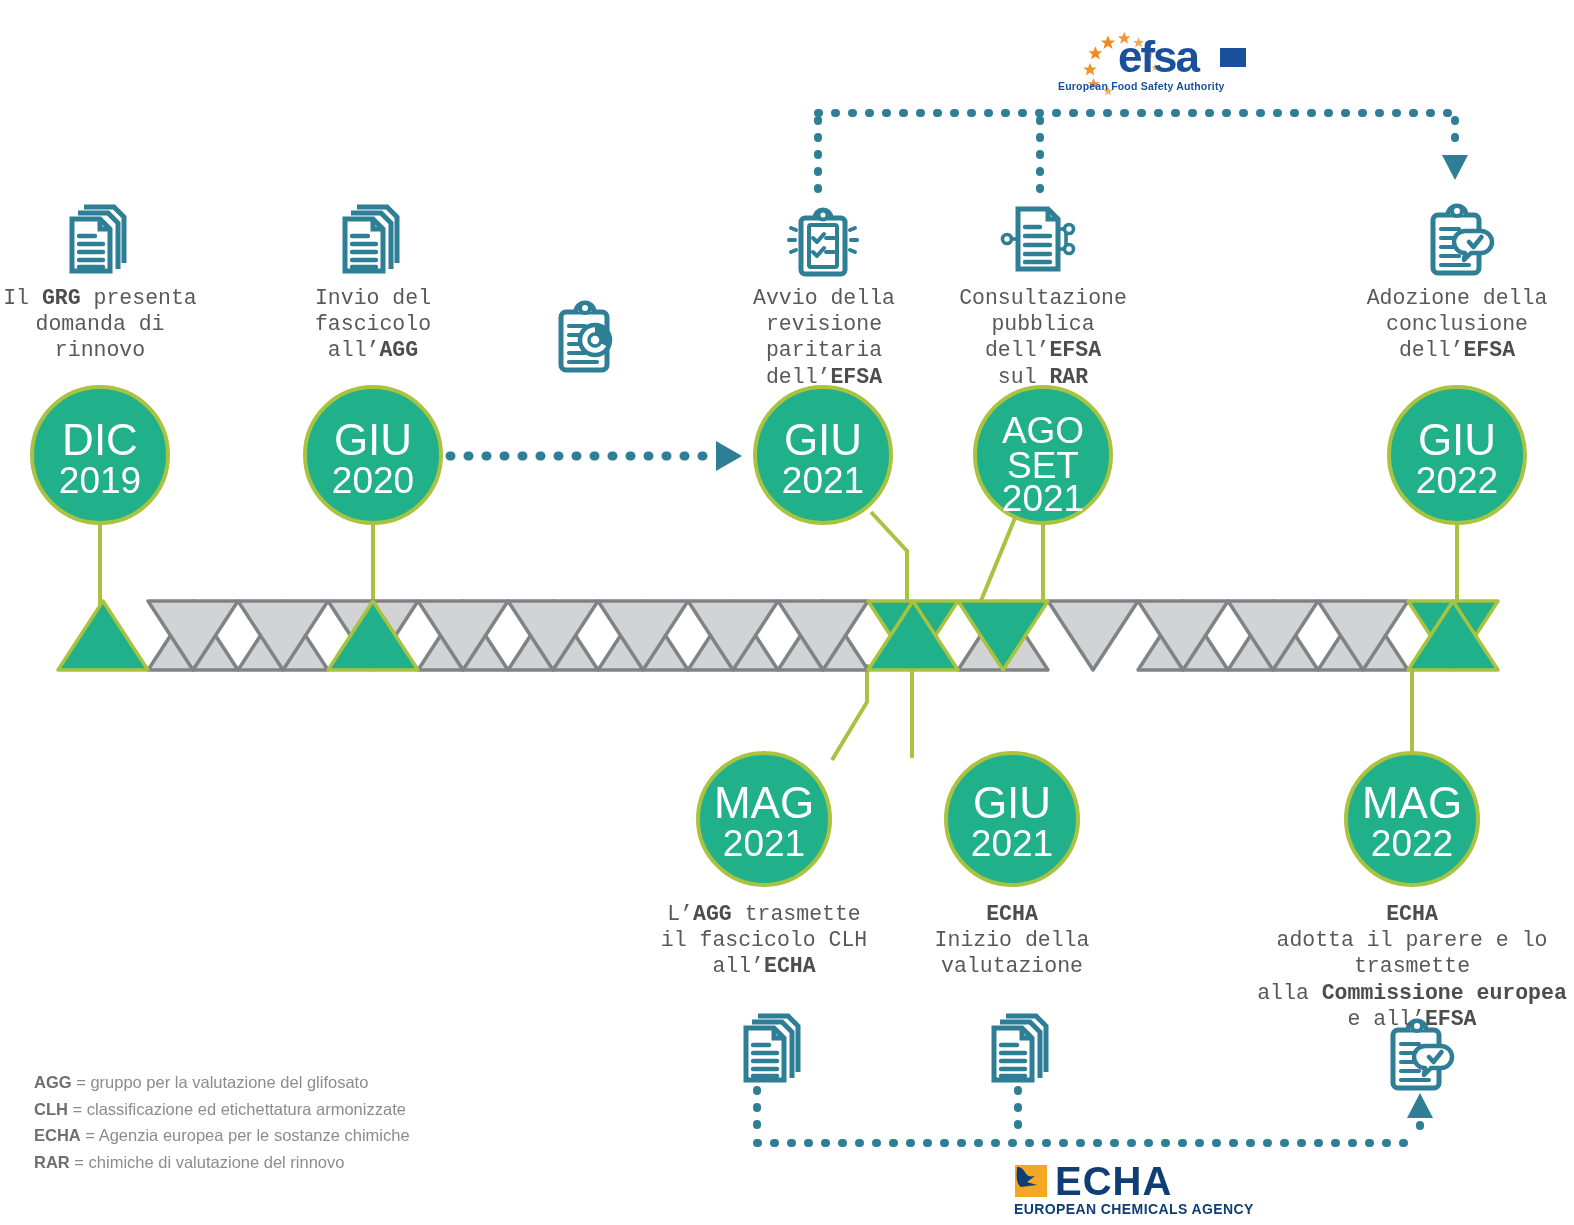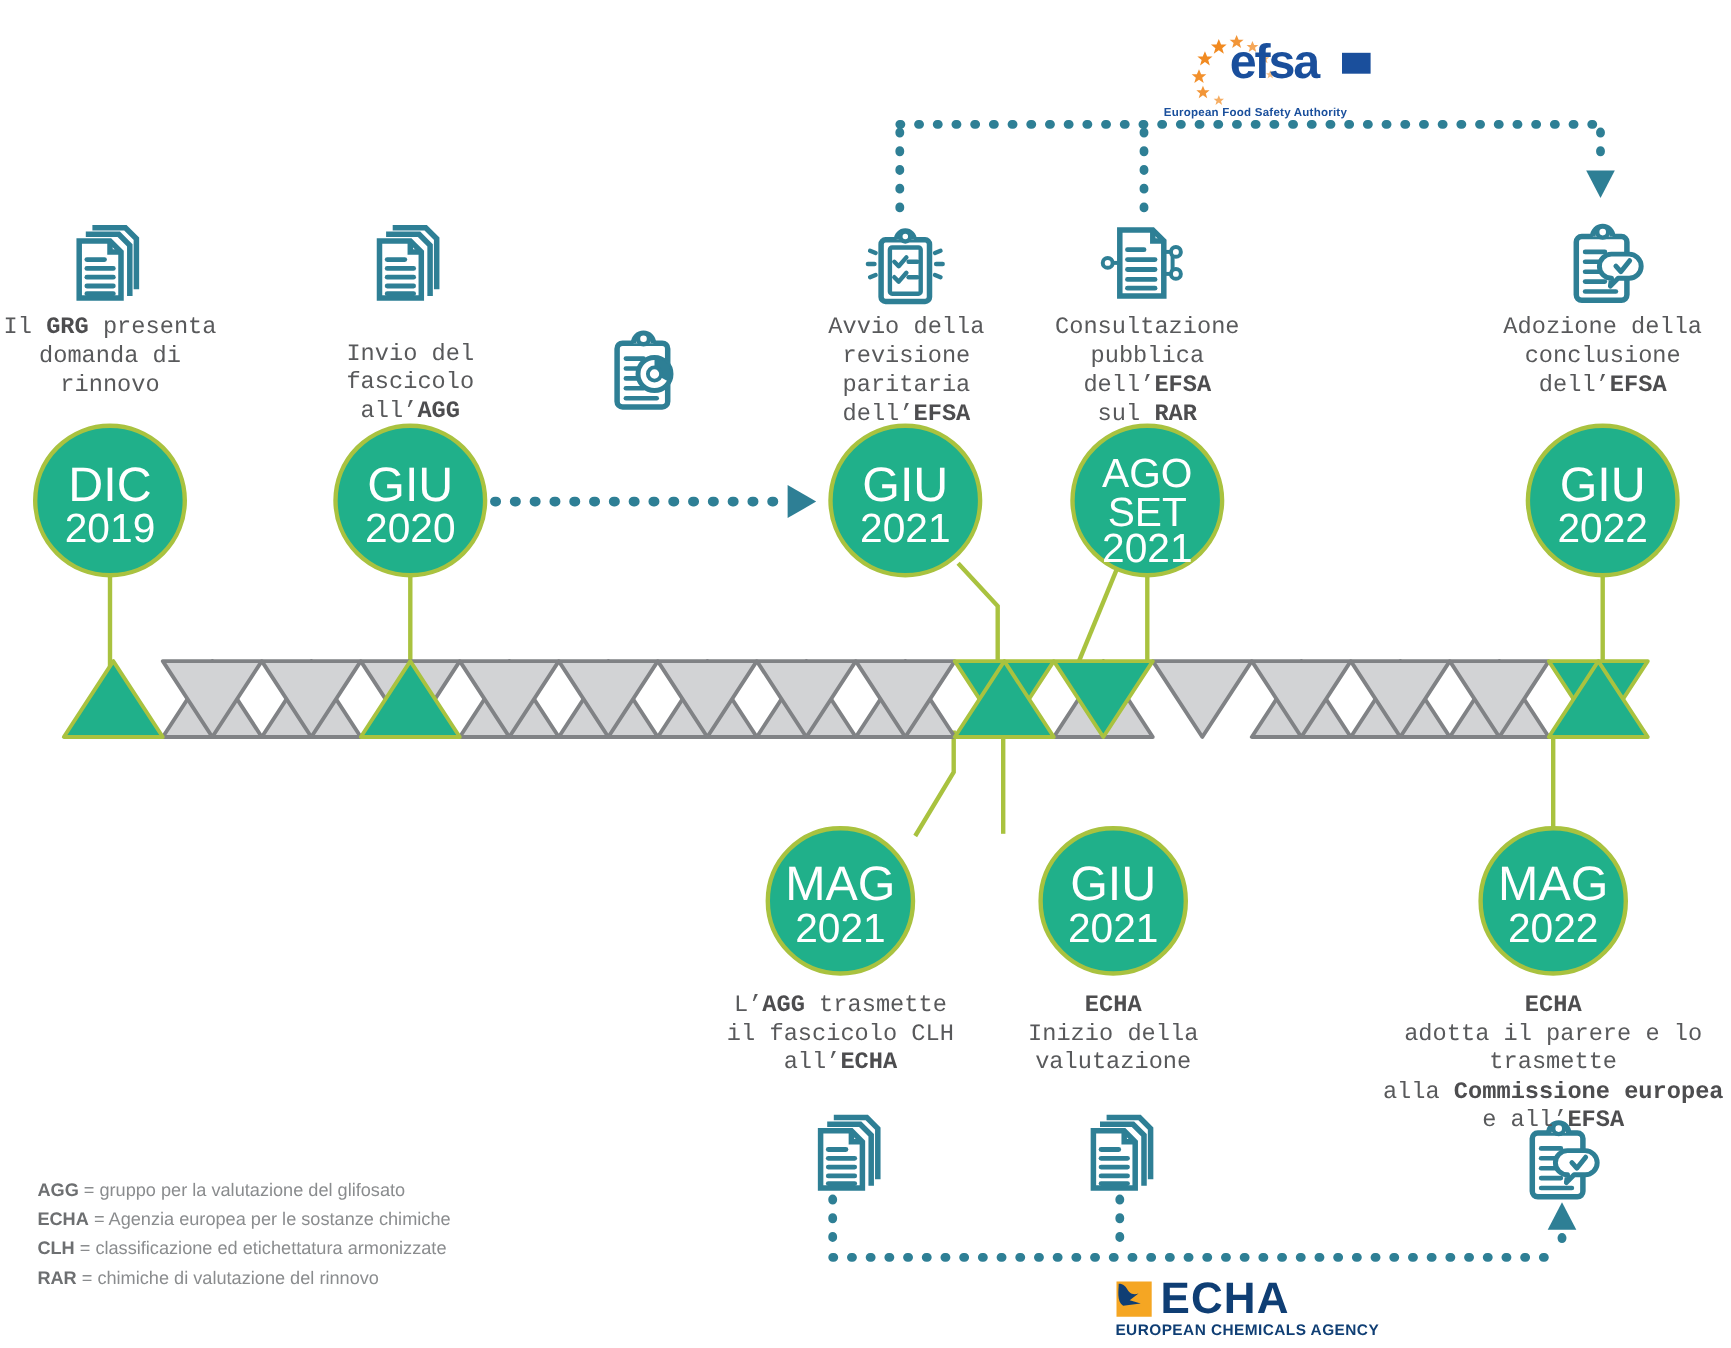--- a/index.html
+++ b/index.html
@@ -17,21 +17,21 @@
 
   .circ-txt{font-family:"Liberation Sans",sans-serif;fill:#ffffff;text-anchor:middle;}
   .m1{font-size:44px;}
   .m2{font-size:37px;}
   .yr{font-size:37px;}
 
   .efsa-wrap{position:absolute;left:1056px;top:8px;width:180px;height:84px;}
   .efsa-name{position:absolute;left:62px;top:24px;font-size:44px;font-weight:bold;
              color:#1a4f9c;letter-spacing:-2px;font-family:"Liberation Sans",sans-serif;}
   .efsa-flag{position:absolute;left:164px;top:40px;width:26px;height:19px;background:#1a4f9c;}
-  .efsa-tag{position:absolute;left:2px;top:88px;font-size:10.5px;font-weight:bold;
+  .efsa-tag{position:absolute;left:2px;top:72px;font-size:10.5px;font-weight:bold;
             color:#1a4f9c;letter-spacing:.2px;white-space:nowrap;}
 
   .echa-wrap{position:absolute;left:1013px;top:1163px;width:180px;height:58px;}
   .echa-name{position:absolute;left:42px;top:-4px;font-size:40px;font-weight:bold;
              color:#0f3e74;letter-spacing:1px;font-family:"Liberation Sans",sans-serif;}
   .echa-tag{position:absolute;left:1px;top:38px;font-size:14px;font-weight:bold;
             color:#0f3e74;letter-spacing:.4px;white-space:nowrap;}
 </style>
 </head>
 <body>
@@ -314,21 +314,21 @@
       <path d="M22 5 l3 8 h8 l-6.5 5 l2.5 8 l-7 -5 l-7 5 l2.5 -8 l-6.5 -5 h8 z" fill="#f5a623" opacity="0"></path>
     </g>
   </svg>
 
   <div class="cap" style="left:0px;top:285px;width:200px;">
     <div>Il <b>GRG</b> presenta</div>
     <div>domanda di</div>
     <div>rinnovo</div>
   </div>
 
-  <div class="cap" style="left:273px;top:285px;width:200px;margin-top:24px;">
+  <div class="cap" style="left:273px;top:285px;width:200px;">
     <div>Invio del</div>
     <div>fascicolo</div>
     <div>all’<b>AGG</b></div>
   </div>
 
 
   <div class="cap" style="left:708px;top:285px;width:232px;">
     <div>Avvio della</div>
     <div>revisione paritaria</div>
     <div>dell’<b>EFSA</b></div>
@@ -361,24 +361,24 @@
   <div class="cap" style="left:1242px;top:901px;width:340px;">
     <div><b>ECHA</b></div>
     <div>adotta il parere e lo trasmette</div>
     <div>alla <b>Commissione europea</b></div>
     <div>e all’<b>EFSA</b></div>
   </div>
 
   <div class="legend">
     <div><span class="k">AGG</span>
       <span>= gruppo per la valutazione del glifosato</span></div>
+    <div><span class="k">CLH</span>
+      <span>= classificazione ed etichettatura armonizzate</span></div>
     <div><span class="k">ECHA</span>
       <span>= Agenzia europea per le sostanze chimiche</span></div>
-    <div><span class="k">CLH</span>
-      <span>= classificazione ed etichettatura armonizzate</span></div>
     <div><span class="k">RAR</span>
       <span>= chimiche di valutazione del rinnovo</span></div>
   </div>
 
   <div class="efsa-wrap">
     <div class="efsa-name">efsa</div>
     <div class="efsa-flag"></div>
     <div class="efsa-tag">European Food Safety Authority</div>
   </div>
 

